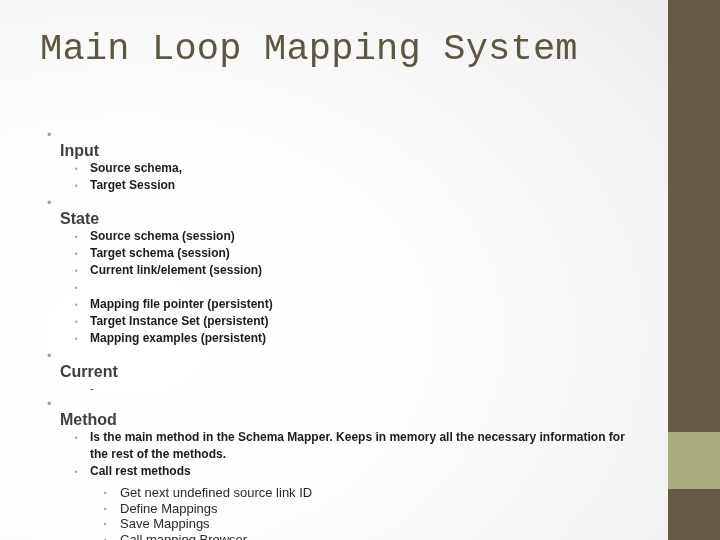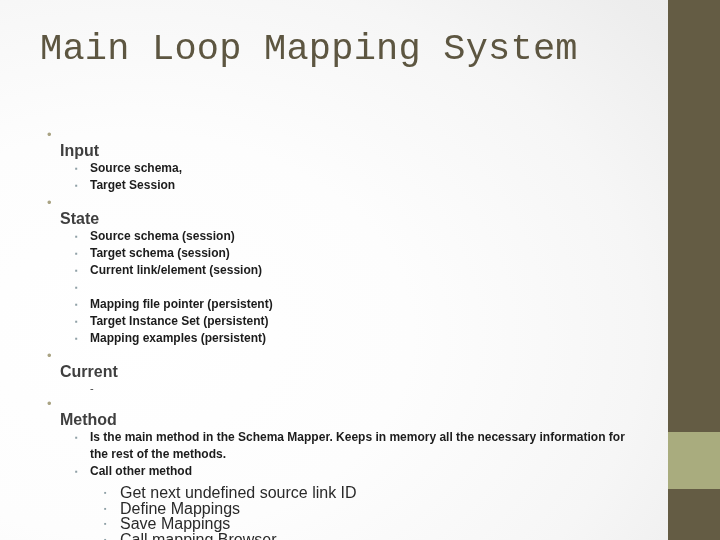--- a/index.html
+++ b/index.html
@@ -125,21 +125,21 @@
   .lvl3 .bullet {
     width: 17px;
     flex: 0 0 17px;
     color: #8fa0a6;
     font-size: 7.5px;
     line-height: 15.5px;
     padding-left: 1px;
     box-sizing: border-box;
   }
   .lvl3 .txt {
-    font-size: 16px;
+    font-size: 13px;
     line-height: 15.5px;
     color: #2a2a2a;
     font-weight: normal;
   }
 
   
   .dashrow {
     padding-left: 34px;
   }
   .dashrow .bullet {
@@ -223,21 +223,21 @@
     <div class="lvl lvl1">
       <span class="bullet">•</span>
       <span class="txt">Method</span>
     </div>
     <div class="lvl lvl2">
       <span class="bullet">▪</span>
       <span class="txt">Is the main method in the Schema Mapper. Keeps in memory all the necessary information for the rest of the methods.</span>
     </div>
     <div class="lvl lvl2">
       <span class="bullet">▪</span>
-      <span class="txt">Call other method</span>
+      <span class="txt">Call rest methods</span>
     </div>
 
     <div class="group3">
       <div class="lvl lvl3">
         <span class="bullet">▪</span>
         <span class="txt">Get next  undefined source link ID</span>
       </div>
       <div class="lvl lvl3">
         <span class="bullet">▪</span>
         <span class="txt">Define Mappings</span>

